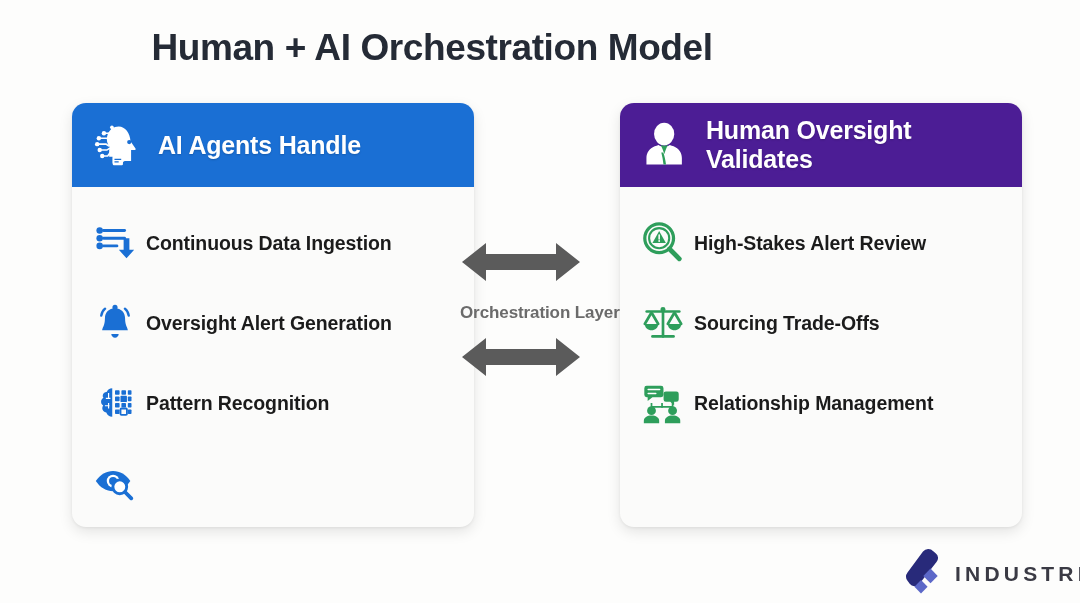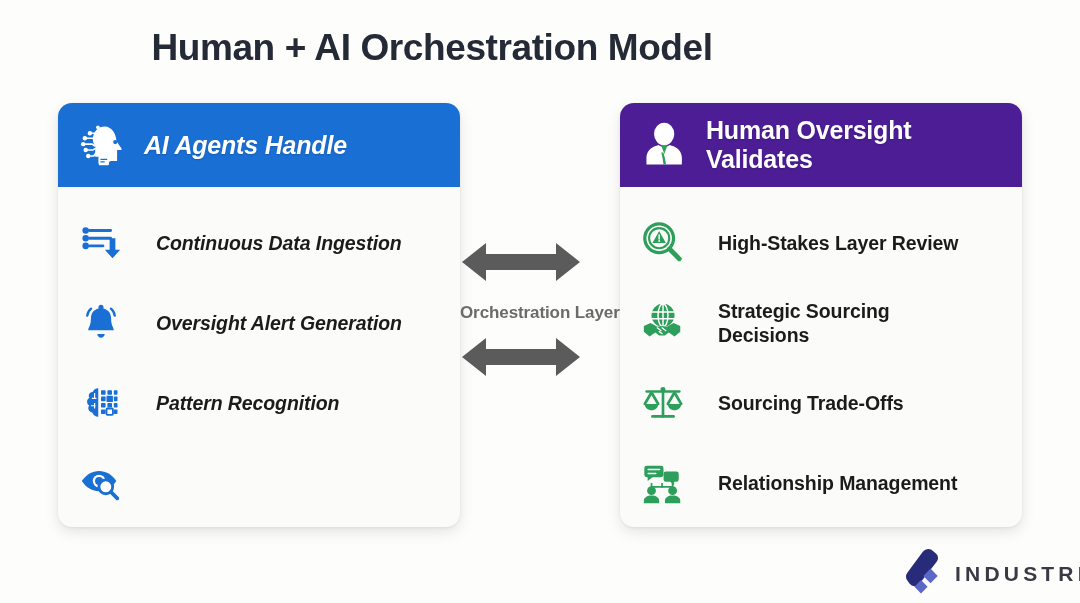--- a/index.html
+++ b/index.html
@@ -33,21 +33,21 @@
   .card {
     position: absolute;
     top: 103px;
     width: 402px;
     height: 424px;
     background: #fbfbfa;
     border-radius: 14px;
     box-shadow: 0 5px 14px rgba(0,0,0,0.10), 0 1px 3px rgba(0,0,0,0.06);
     overflow: hidden;
   }
-  .card.left  { left: 58px; font-style: italic; }
+  .card.left  { left: 72px; }
   .card.right { left: 620px; }
 
   .card-header {
     height: 84px;
     display: flex;
     align-items: center;
     padding: 0 14px 0 16px;
     gap: 12px;
   }
   .card.left  .card-header { background: #1a6fd4; }
@@ -70,21 +70,21 @@
     text-shadow: 0 1px 2px rgba(0,0,0,0.18);
   }
 
   .card-body {
     padding: 16px 18px 10px 18px;
   }
 
   .list-item {
     display: flex;
     align-items: center;
-    gap: 30px;
+    gap: 6px;
     height: 80px;
   }
   .list-item-icon {
     width: 50px;
     height: 50px;
     flex: 0 0 50px;
     display: flex;
     align-items: center;
     justify-content: center;
   }
@@ -292,39 +292,23 @@
           <circle cx="20" cy="19" r="15" fill="none" stroke="#2e9e5b" stroke-width="3.4"></circle>
           <circle cx="20" cy="19" r="10.5" fill="none" stroke="#2e9e5b" stroke-width="2.2"></circle>
           <path d="M20 11.5l7 12.5H13z" fill="#2e9e5b"></path>
           <g stroke="#ffffff" stroke-width="1.6" stroke-linecap="round">
             <path d="M20 15.6v4.2"></path>
           </g>
           <circle cx="20" cy="21.9" r="0.95" fill="#ffffff"></circle>
           <path d="M30.8 30.2L41 40.5" stroke="#2e9e5b" stroke-width="5" stroke-linecap="round"></path>
         </svg>
       </span>
-      <span class="list-item-label">High-Stakes Layer Review</span>
-    </div>
-
-    <div class="list-item">
-      <span class="list-item-icon">
-        <svg width="46" height="46" viewBox="0 0 48 48" fill="none">
-          <circle cx="24" cy="16" r="12" fill="#2e9e5b"></circle>
-          <g stroke="#ffffff" stroke-width="1.5" fill="none">
-            <ellipse cx="24" cy="16" rx="5.2" ry="12"></ellipse>
-            <path d="M12.4 12.5h23.2M12.4 19.5h23.2M24 4v24"></path>
-          </g>
-          <path d="M4 27l7-3 7 4 5-1 5 1 7-4 7 3v6l-6 5-6-4-4 3h-6l-4-3-6 4-6-5z" fill="#2e9e5b"></path>
-          <g stroke="#ffffff" stroke-width="1.3" fill="none" stroke-linecap="round">
-            <path d="M18 29l4 3M23 29l4 3M20 33l3 2"></path>
-          </g>
-        </svg>
-      </span>
-      <span class="list-item-label">Strategic Sourcing Decisions</span>
-    </div>
+      <span class="list-item-label">High-Stakes Alert Review</span>
+    </div>
+
 
     <div class="list-item">
       <span class="list-item-icon">
         <svg width="46" height="46" viewBox="0 0 48 48" fill="none">
           <g stroke="#2e9e5b" stroke-width="2.8" stroke-linecap="round">
             <path d="M7 12h34"></path>
             <path d="M24 10v28"></path>
             <path d="M13 38h22"></path>
             <path d="M12 13l-7 12M12 13l7 12"></path>
             <path d="M36 13l-7 12M36 13l7 12"></path>

